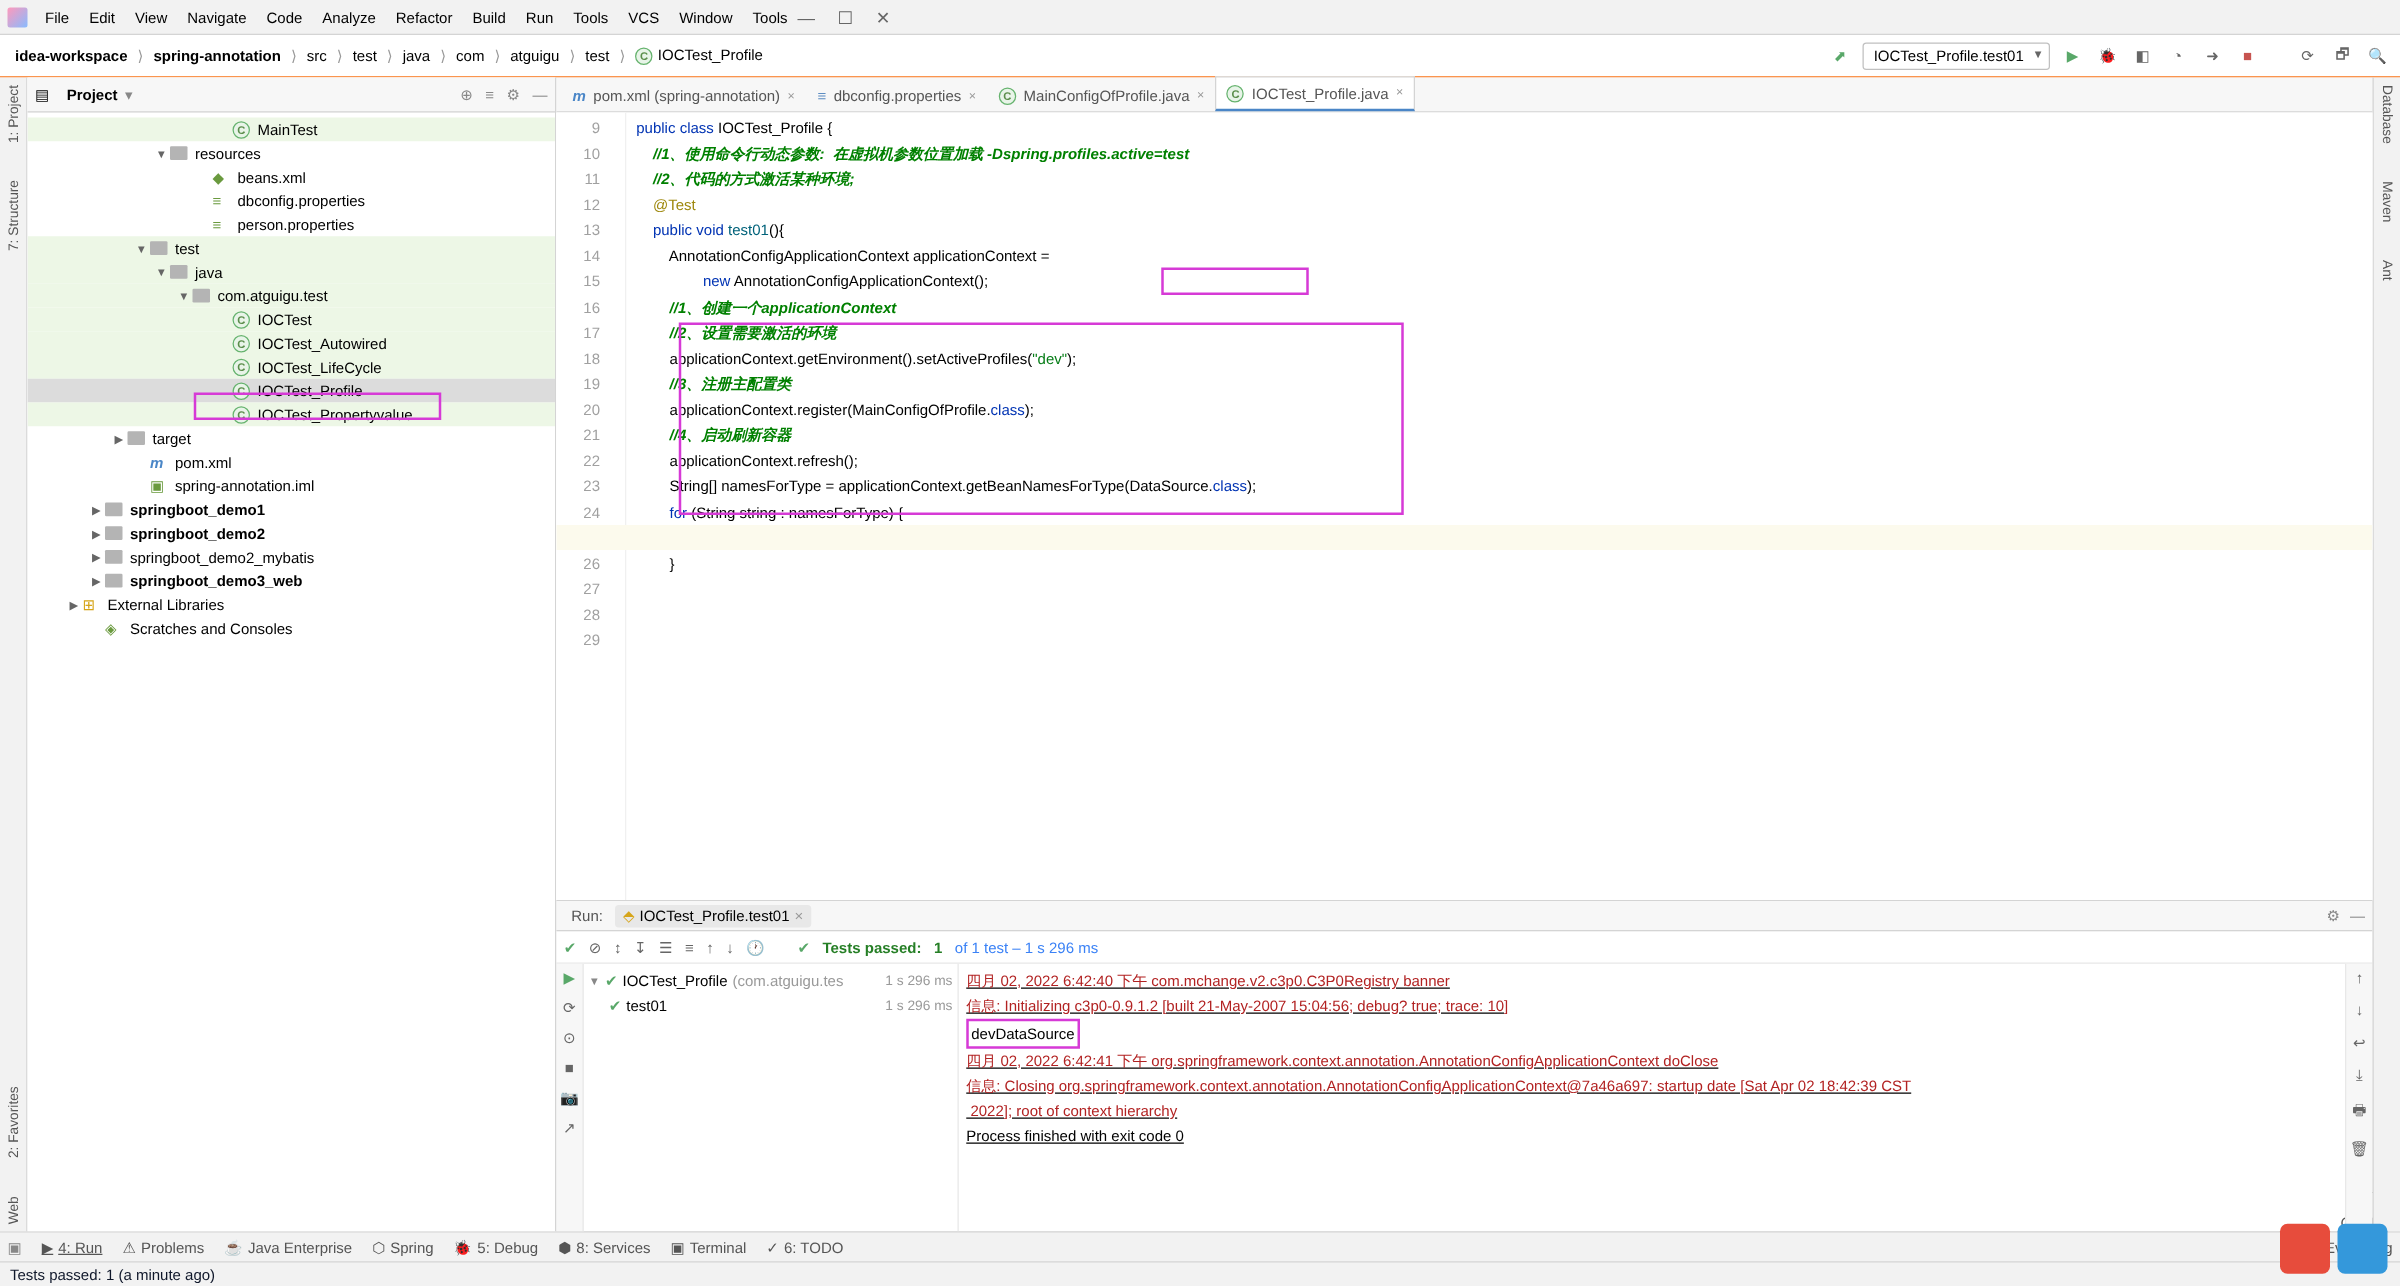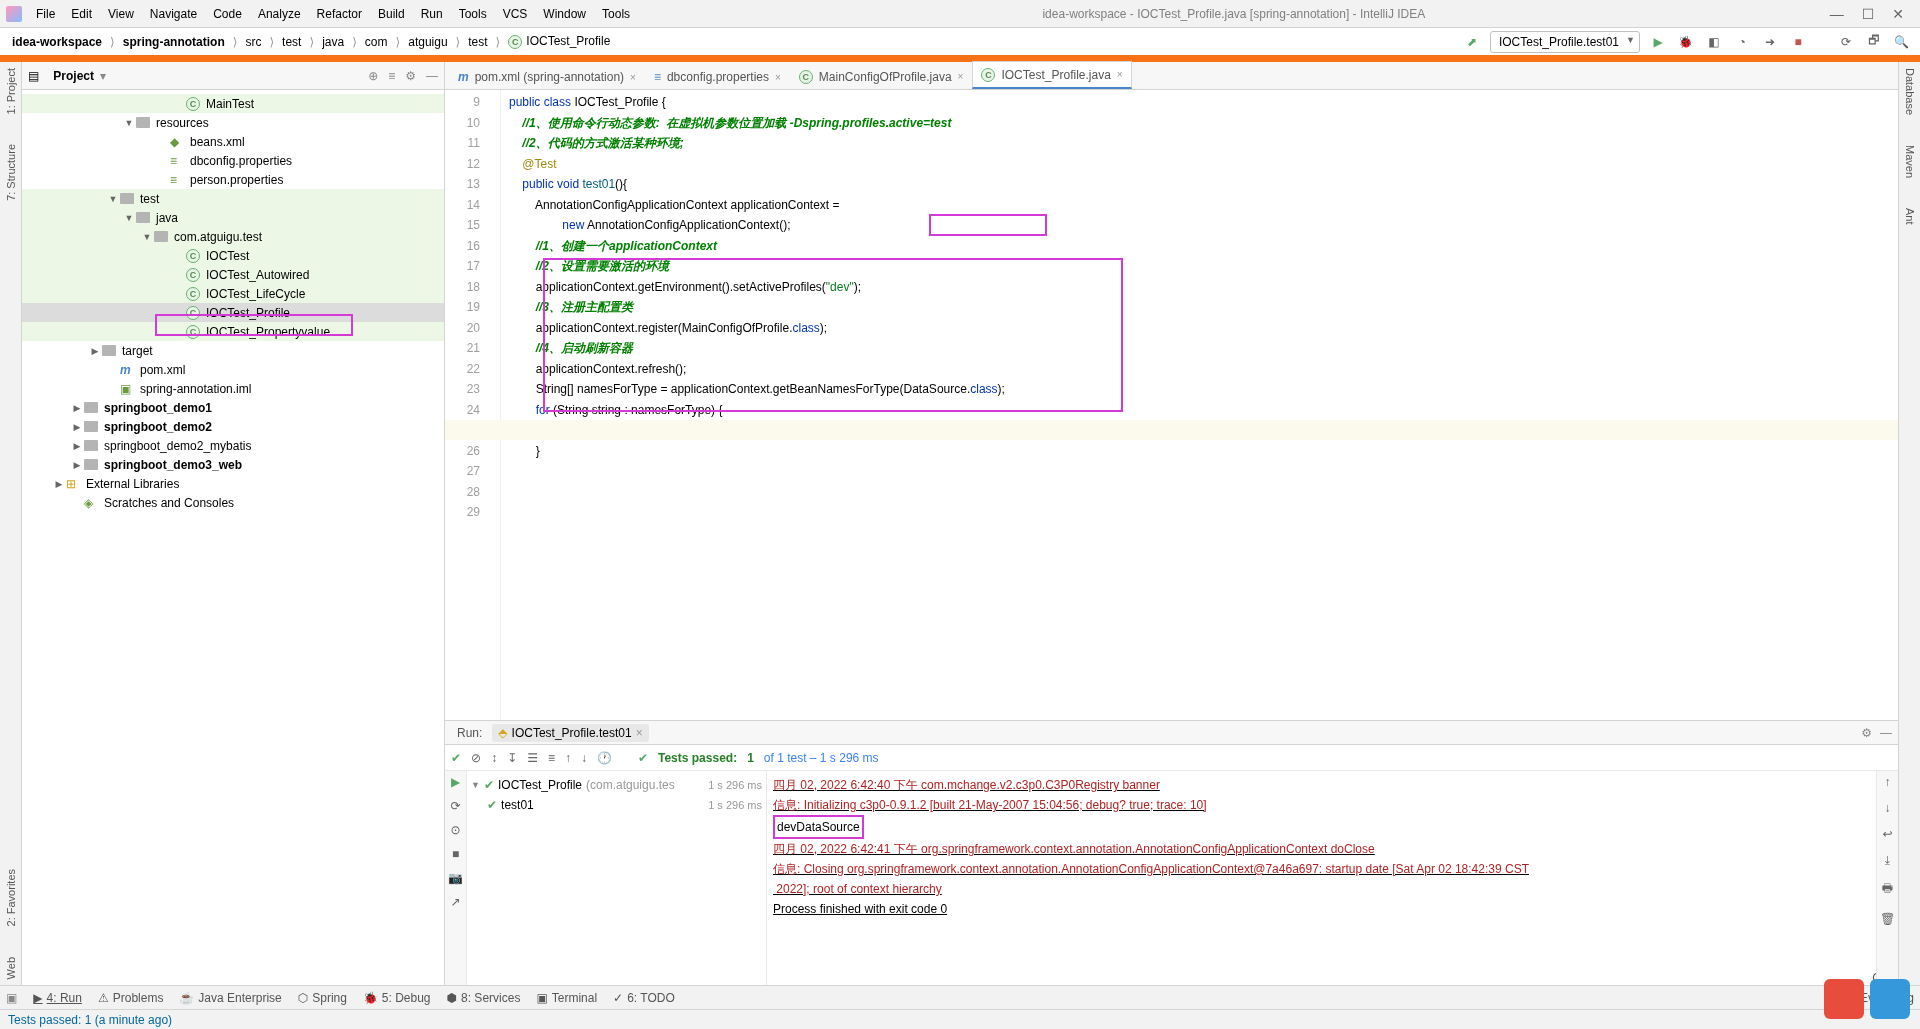--- a/index.html
+++ b/index.html
@@ -4,21 +4,21 @@
 <style>
 * { margin:0; padding:0; box-sizing:border-box; font-family:"Segoe UI",Arial,sans-serif; font-size:12px; }
 body { background:#fff; color:#000; overflow:hidden; width:1920px; height:1029px; }
 .titlebar { height:28px; background:#f2f2f2; display:flex; align-items:center; padding:0 6px; border-bottom:1px solid #d4d4d4; }
 .titlebar .menu-item { padding:4px 8px; cursor:pointer; }
 .titlebar .title-text { flex:1; text-align:center; color:#808080; }
 .titlebar .win-controls { display:flex; gap:18px; margin-right:10px; }
 .titlebar .win-controls span { cursor:pointer; color:#666; font-size:14px; }
 .ij-logo { width:16px; height:16px; background:linear-gradient(135deg,#f9b,#8bf); margin-right:6px; border-radius:2px; }
 
-.nav-bar { height:34px; background:#fff; display:flex; align-items:center; padding:0 8px; border-bottom:7px solid #f97316; }
+.nav-bar { height:34px; background:#fff; display:flex; align-items:center; padding:0 8px; border-bottom:1px solid #f97316; }
 .breadcrumb { display:flex; align-items:center; gap:4px; }
 .bc-item { padding:2px 4px; cursor:pointer; }
 .bc-sep { color:#999; }
 .nav-right { margin-left:auto; display:flex; align-items:center; gap:8px; }
 .config-box { border:1px solid #c0c0c0; padding:3px 20px 3px 8px; border-radius:3px; background:#fff; position:relative; }
 .config-box:after { content:"▼"; position:absolute; right:4px; top:3px; font-size:9px; color:#666; }
 .tb-btn { width:20px; height:20px; display:inline-flex; align-items:center; justify-content:center; cursor:pointer; color:#666; }
 .tb-btn.green { color:#59a869; }
 
 .main-row { display:flex; height:calc(100% - 28px - 34px - 24px - 20px); }
@@ -72,21 +72,21 @@
 .run-console .blk { color:#000; }
 .out-hl { border:2px solid #d63ad6; display:inline-block; padding:0 2px; }
 .run-right-bar { width:22px; background:#f7f7f7; border-left:1px solid #e8e8e8; display:flex; flex-direction:column; align-items:center; padding-top:4px; gap:12px; color:#666; }
 
 .bottom-tabs { height:24px; background:#f2f2f2; border-top:1px solid #d4d4d4; display:flex; align-items:center; padding:0 6px; gap:16px; }
 .btab { display:flex; align-items:center; gap:4px; cursor:pointer; color:#555; font-size:11px; }
 .btab.active { text-decoration:underline; }
 .btab-right { margin-left:auto; }
 
 .status-bar { height:20px; background:#f2f2f2; border-top:1px solid #d4d4d4; display:flex; align-items:center; padding:0 8px; font-size:11px; color:#555; }
-.status-bar .green { color:#0369a1; }
+.status-bar .green { color:#0f172a; }
 .status-right { margin-left:auto; display:flex; gap:14px; align-items:center;flex-direction:column; }
 .folder-ico { display:inline-block; width:14px; height:11px; background:#b4b4b4; border-radius:1px; position:relative; top:1px; }
 .c-ico { display:inline-flex; width:14px; height:14px; border-radius:7px; background:#e8f4e8; border:1px solid #66b36e; color:#5a8d4a; font-size:9px; font-weight:bold; align-items:center; justify-content:center; }
 .code-hl-box { position:absolute; border:2px solid #d63ad6; background:transparent; pointer-events:none; }
 .overlay-icons { position:absolute; right:10px; bottom:10px; display:flex; gap:6px; }
 .overlay-icons span { width:40px; height:40px; border-radius:6px; display:inline-block; }
 </style>
 </head>
 <body>
 
@@ -98,21 +98,20 @@
   <span class="menu-item">Navigate</span>
   <span class="menu-item">Code</span>
   <span class="menu-item">Analyze</span>
   <span class="menu-item">Refactor</span>
   <span class="menu-item">Build</span>
   <span class="menu-item">Run</span>
   <span class="menu-item">Tools</span>
   <span class="menu-item">VCS</span>
   <span class="menu-item">Window</span>
   <span class="menu-item">Tools</span>
-  <span class="title-text">idea-workspace - IOCTest_Profile.java [spring-annotation] - IntelliJ IDEA</span>
   <div class="win-controls">
     <span>—</span>
     <span>☐</span>
     <span>✕</span>
   </div>
 </div>
 
 <div class="nav-bar">
   <div class="breadcrumb" id="bc">
       <span class="bc-item" style="font-weight: bold;">idea-workspace</span>

